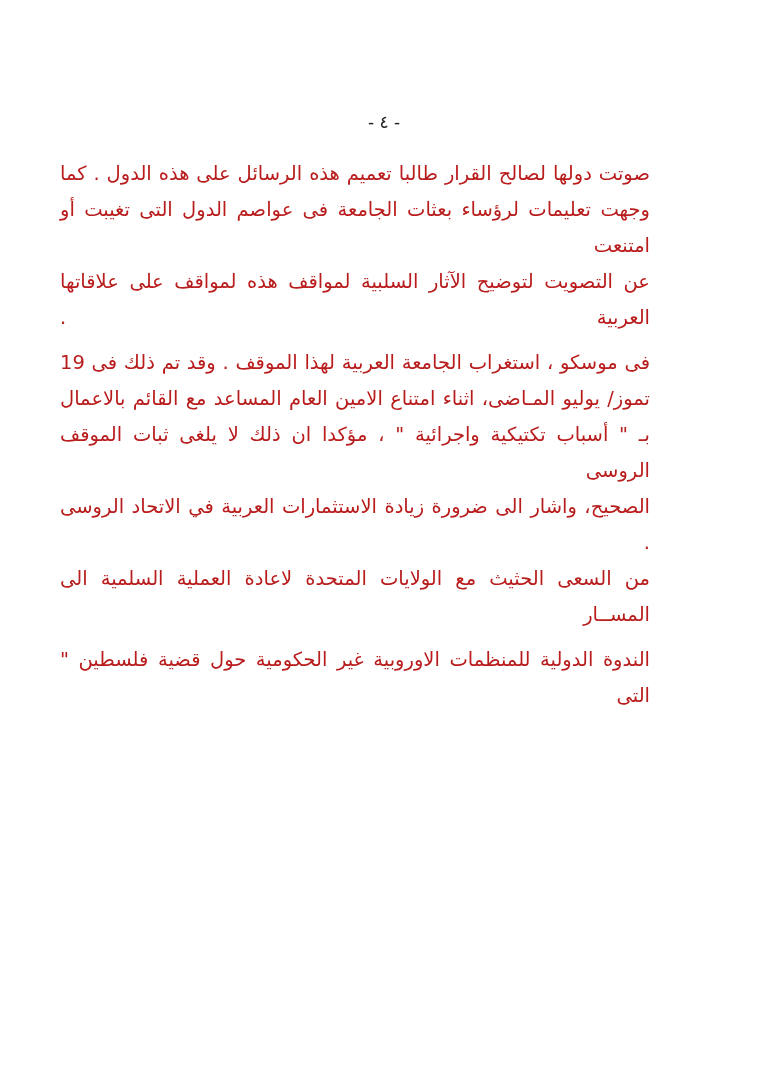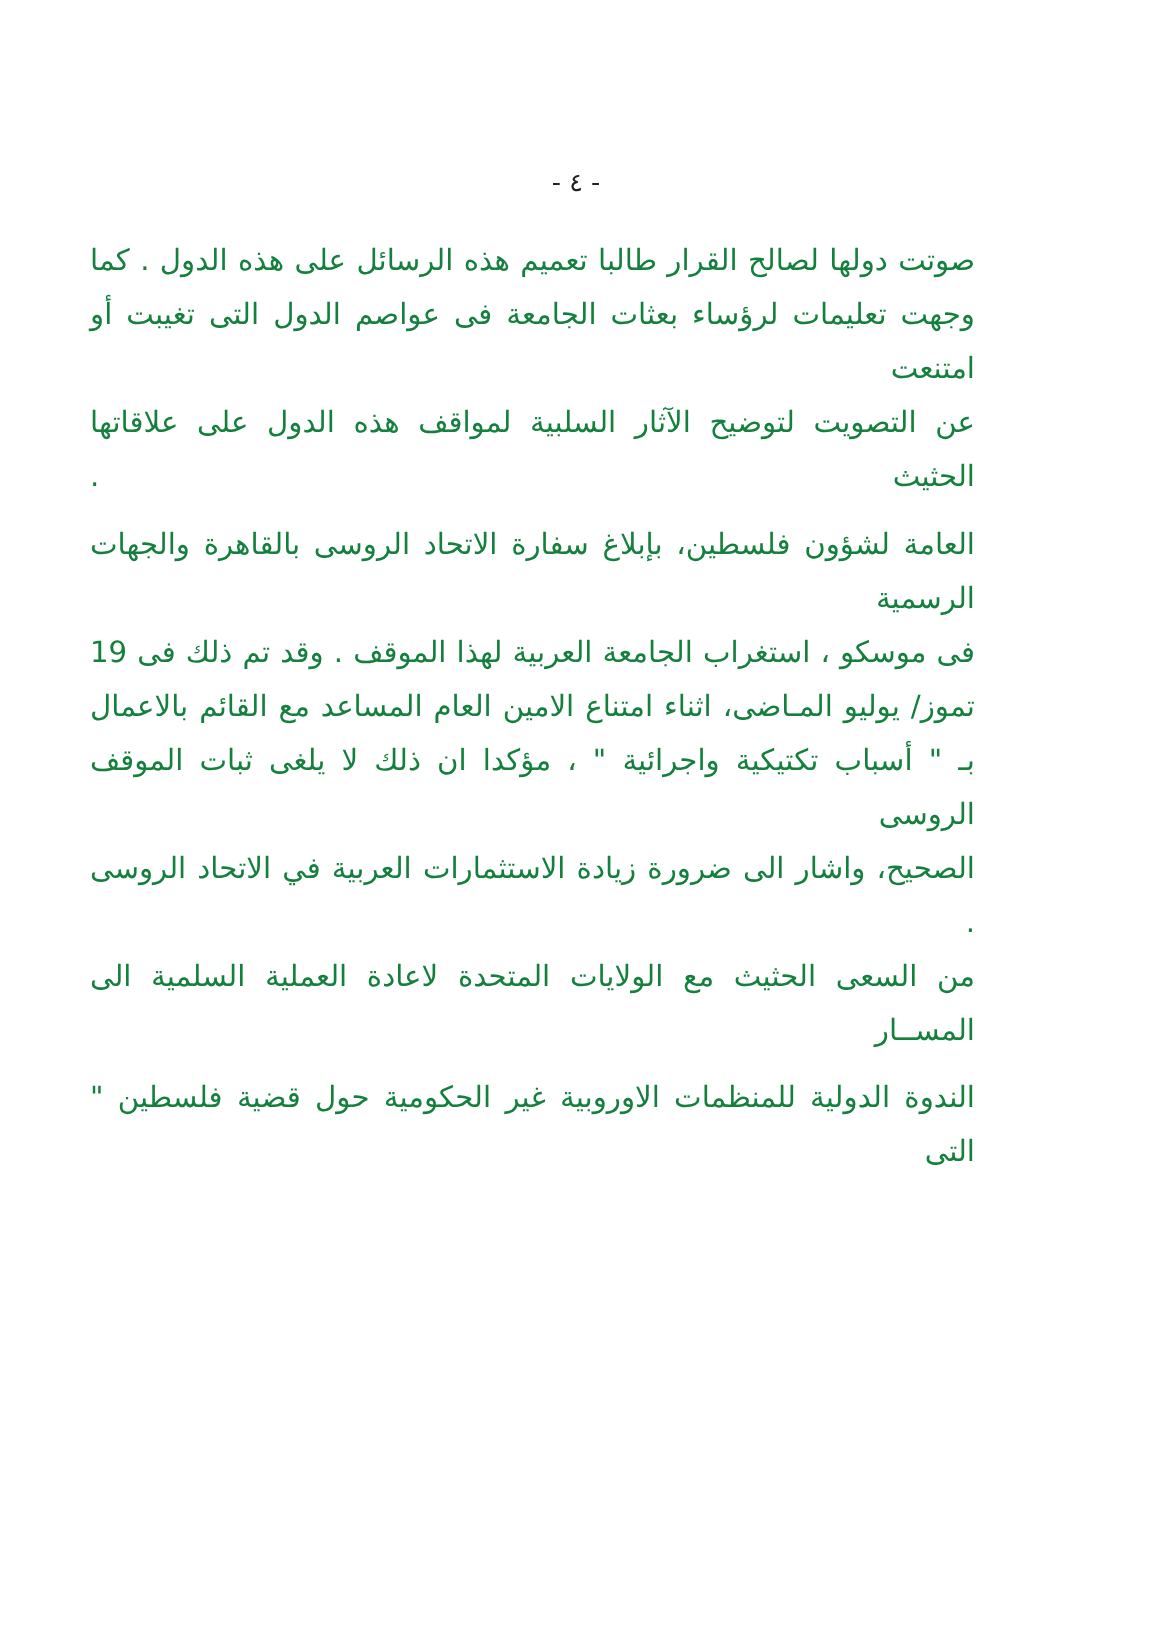--- a/index.html
+++ b/index.html
@@ -38,46 +38,45 @@
   }
   .para {
     margin: 0 0 9px 0;
   }
   .text-line {
     direction: rtl;
     line-height: 36px;
     text-align: justify;
     text-align-last: justify;
     white-space: normal;
-    color: #15803d;
+    color: #b91c1c;
   }
   
   .para.numbered .text-line:not(.first) { margin-right: 22px; }
   .para.continuation .text-line { margin-right: 22px; }
   .marker {
     white-space: pre;
   }
 </style>
 </head>
 <body>
 
 <div class="sheet">
 
   <div class="page-number">- ٤ -</div>
 
   <div class="content">
 
     <div class="para continuation">
         <div class="text-line first">صوتت دولها لصالح القرار  طالبا تعميم هذه الرسائل على هذه الدول . كما</div>
         <div class="text-line">وجهت تعليمات لرؤساء بعثات الجامعة فى عواصم الدول التى تغيبت أو  امتنعت</div>
-        <div class="text-line">عن التصويت لتوضيح الآثار  السلبية لمواقف هذه الدول على علاقاتها الحثيث .</div>
+        <div class="text-line">عن التصويت لتوضيح الآثار  السلبية لمواقف هذه لمواقف على علاقاتها العربية .</div>
       </div>
 
     <div class="para numbered">
-        <div class="text-line">العامة لشؤون فلسطين، بإبلاغ سفارة الاتحاد الروسى بالقاهرة والجهات الرسمية</div>
         <div class="text-line">فى موسكو ، استغراب الجامعة العربية  لهذا الموقف . وقد تم ذلك فى 19</div>
         <div class="text-line">تموز/ يوليو المـاضى، اثناء امتناع الامين العام المساعد مع القائم بالاعمال</div>
         <div class="text-line">بـ " أسباب تكتيكية واجرائية " ، مؤكدا ان ذلك لا يلغى ثبات الموقف الروسى</div>
         <div class="text-line">الصحيح، واشار الى ضرورة زيادة الاستثمارات العربية في الاتحاد الروسى .</div>
         <div class="text-line">من السعى الحثيث مع الولايات المتحدة لاعادة العملية السلمية الى المســار</div>
       </div>
 
     <div class="para numbered">
         <div class="text-line">الندوة الدولية للمنظمات الاوروبية غير الحكومية  حول قضية فلسطين " التى</div>
       </div>

